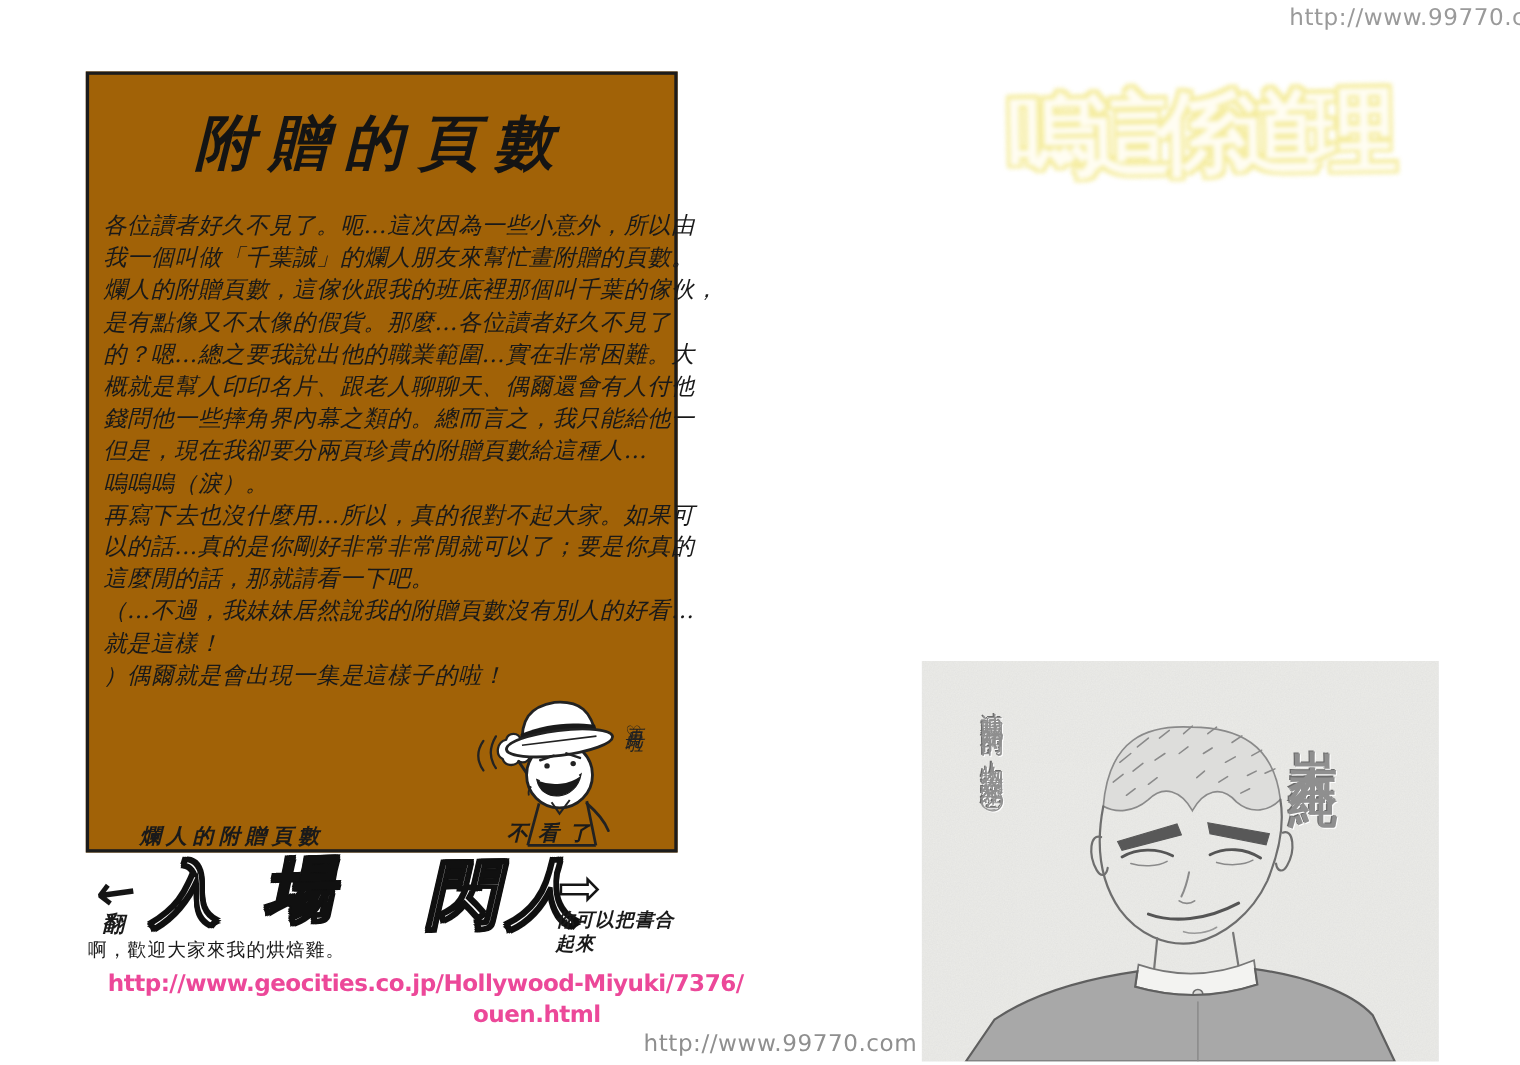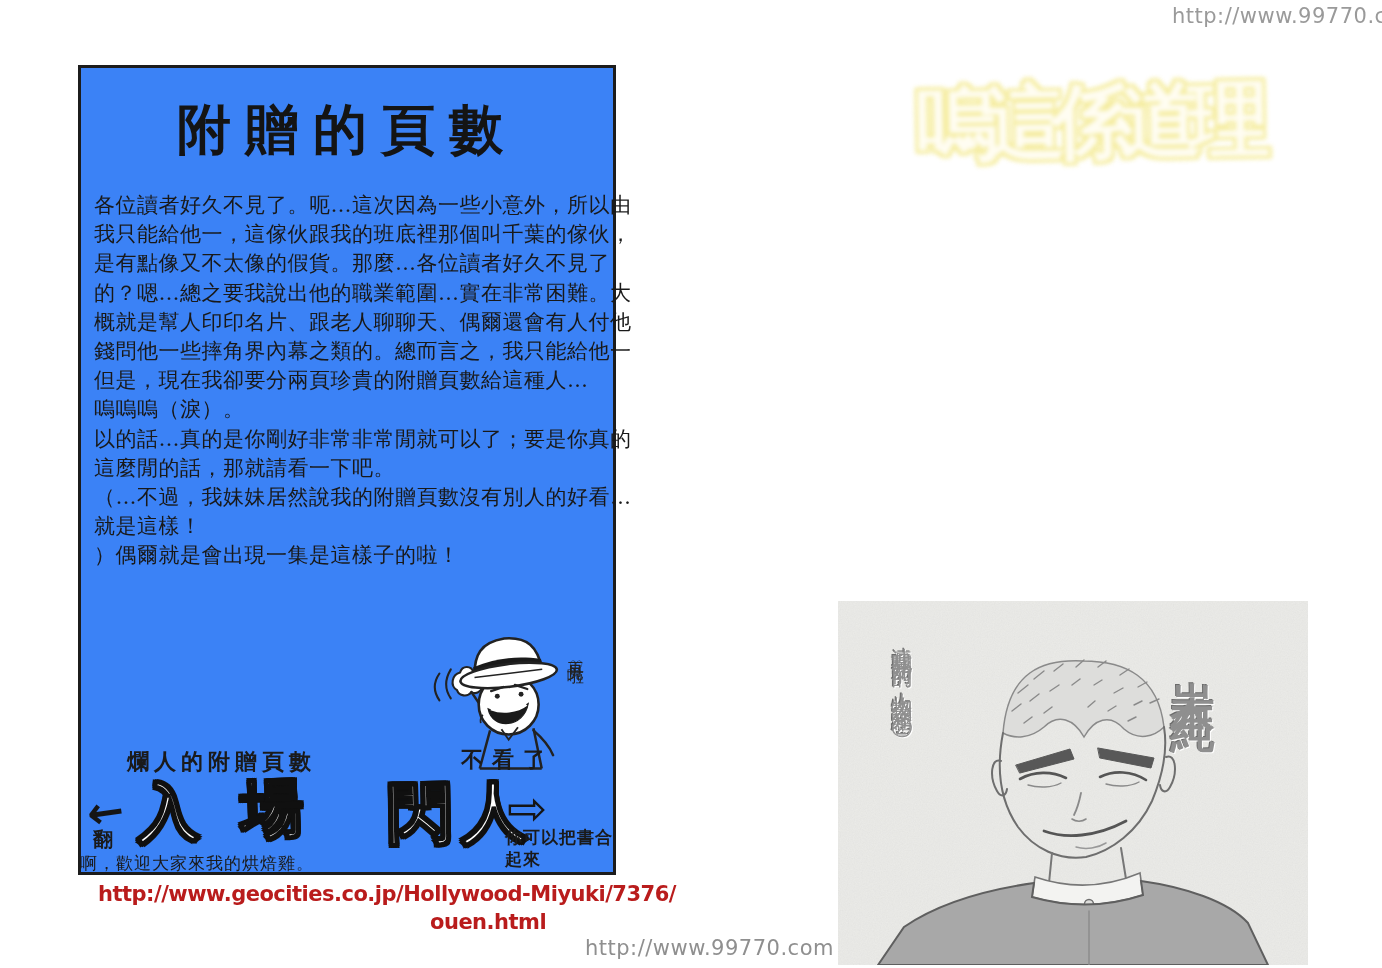--- a/index.html
+++ b/index.html
@@ -10,60 +10,60 @@
   }
   .watermark {
     position:absolute; color:#9a9a9a; font-family:"DejaVu Sans", sans-serif;
     font-size:21px; letter-spacing:0.5px;
   }
   .wm-top { top:4px; left:1172px; }
   .wm-bottom { top:936px; left:585px; color:#8f8f8f; }
 
   
   .bonus-box {
-    position:absolute; left:78px; top:65px; width:538px; height:810px;
-    border:3px solid #1c1c1c; background:#3b82f6;
+    position:absolute; left:78px; top:65px; width:538px; height:710px;
+    border:3px solid #1c1c1c; background:#a16207;font-style:italic;
   }
   .box-title {
     margin-top:26px; text-align:center; font-size:54px; font-weight:bold;
     letter-spacing:14px; color:#141414;
   }
   .box-body {
     margin:24px 8px 0 13px; font-size:21px; line-height:29.2px;
     letter-spacing:0.5px; color:#191919;
   }
   .body-line { white-space:nowrap; }
 
   .cartoon { position:absolute; left:345px; top:558px; width:155px; height:155px; }
   .farewell {
     position:absolute; left:484px; top:580px; writing-mode:vertical-rl;
     font-size:17px; letter-spacing:3px; color:#222;
   }
-  .section-label { position:absolute; font-size:22px; letter-spacing:5px; font-weight:bold; }
+  .section-label { position:absolute; font-size:19px; letter-spacing:5px; font-weight:bold; }
   .enter-label { left:46px; top:679px; }
   .leave-label { left:336px; top:677px; letter-spacing:9px;margin-left:44px; }
   .big-outline {
     position:absolute; font-size:62px; font-weight:bold; color:#ffffff;
     -webkit-text-stroke:2px #101010;
     text-shadow:-2px -2px 0 #101010, 2px -2px 0 #101010, -2px 2px 0 #101010,
       2px 2px 0 #101010, -2px 0 0 #101010, 2px 0 0 #101010, 0 -2px 0 #101010, 0 2px 0 #101010;
   }
   .enter-big { left:56px; top:700px; letter-spacing:42px; transform:rotate(-2deg); }
   .leave-big { left:306px; top:700px; font-size:66px; letter-spacing:8px; transform:rotate(-1deg); }
   .arrow { position:absolute; font-family:"DejaVu Sans", sans-serif; color:#151515; }
   .arrow-left { left:6px; top:718px; font-size:44px; font-weight:bold; transform:rotate(-8deg); }
   .arrow-right { left:426px; top:712px; font-size:48px; }
   .arrow-caption { position:absolute; font-size:20px; font-weight:bold; }
   .flip-caption { left:12px; top:758px; }
   .close-caption { left:424px; top:758px; font-size:17px; line-height:22px; width:120px; letter-spacing:1px; }
 
   .footer-note { position:absolute; left:80px; top:852px; font-size:17px; letter-spacing:1px; }
   .footer-url {
     position:absolute; font-family:"DejaVu Sans", sans-serif; font-weight:bold;
-    font-size:21px; letter-spacing:-0.5px; color:#b91c1c;
+    font-size:21px; letter-spacing:-0.5px; color:#ec4899;
   }
   .url-1 { left:98px; top:882px; }
   .url-2 { left:430px; top:910px; }
 
   
   .series-logo {
     position:absolute; left:916px; top:62px; width:345px; height:130px;
     font-size:82px; font-weight:bold; letter-spacing:-14px; line-height:118px;
     color:#fffdf0;
     text-shadow:-3px -3px 0 #f3e98e, 3px -3px 0 #f3e98e, -3px 3px 0 #f3e98e,
@@ -95,27 +95,29 @@
 <div class="page">
 
   <div class="watermark wm-top">http://www.99770.com</div>
   <div class="watermark wm-bottom">http://www.99770.com</div>
 
   <div class="bonus-box">
     <div class="box-title">附贈的頁數</div>
 
     <div class="box-body">
         <div class="body-line">各位讀者好久不見了。呃…這次因為一些小意外，所以由</div>
-        <div class="body-line">我只能給他一，這傢伙跟我的班底裡那個叫千葉的傢伙，</div>
+        <div class="body-line">我一個叫做「千葉誠」的爛人朋友來幫忙畫附贈的頁數。</div>
+        <div class="body-line">爛人的附贈頁數，這傢伙跟我的班底裡那個叫千葉的傢伙，</div>
         <div class="body-line">是有點像又不太像的假貨。那麼…各位讀者好久不見了</div>
         <div class="body-line">的？嗯…總之要我說出他的職業範圍…實在非常困難。大</div>
         <div class="body-line">概就是幫人印印名片、跟老人聊聊天、偶爾還會有人付他</div>
         <div class="body-line">錢問他一些摔角界內幕之類的。總而言之，我只能給他一</div>
         <div class="body-line">但是，現在我卻要分兩頁珍貴的附贈頁數給這種人…</div>
         <div class="body-line">嗚嗚嗚（淚）。</div>
+        <div class="body-line">再寫下去也沒什麼用…所以，真的很對不起大家。如果可</div>
         <div class="body-line">以的話…真的是你剛好非常非常閒就可以了；要是你真的</div>
         <div class="body-line">這麼閒的話，那就請看一下吧。</div>
         <div class="body-line">（…不過，我妹妹居然說我的附贈頁數沒有別人的好看…</div>
         <div class="body-line">就是這樣！</div>
         <div class="body-line">）偶爾就是會出現一集是這樣子的啦！</div>
       </div>
 
     <svg class="cartoon" viewBox="0 0 150 150">
       <g fill="none" stroke="#222222" stroke-width="2" stroke-linecap="round">
         <path d="M 13 46 Q 4 59 13 72"></path>

